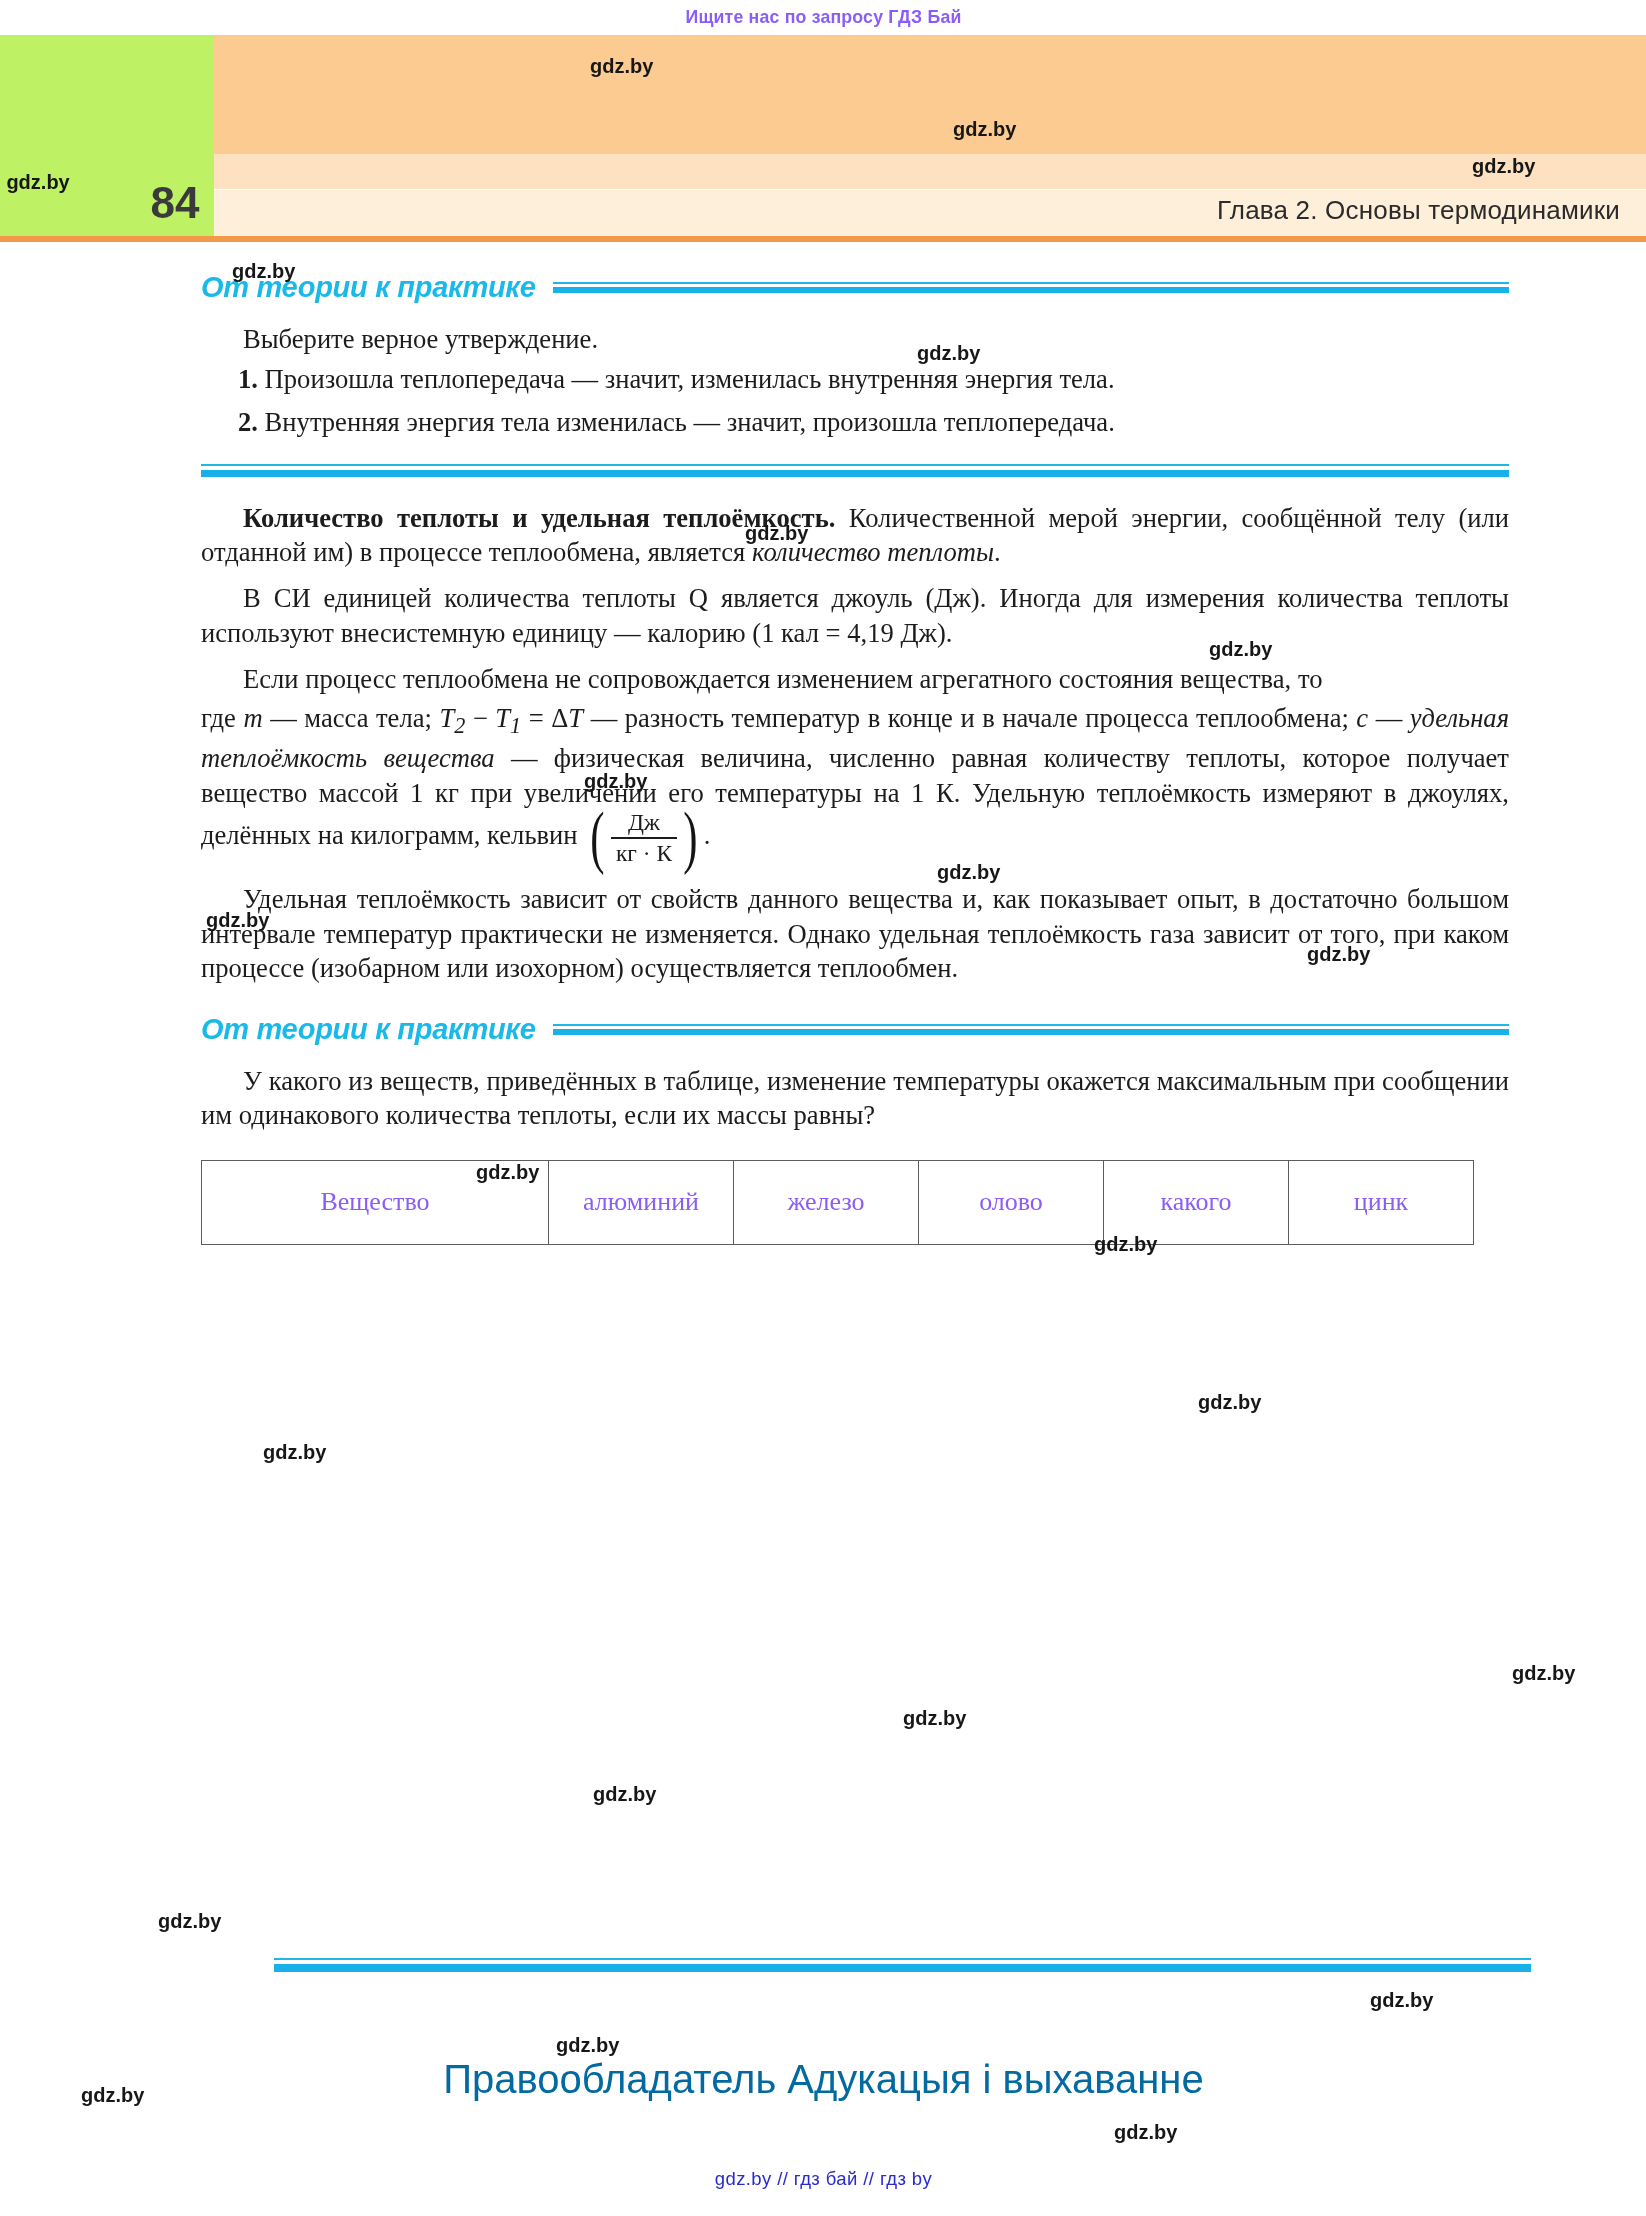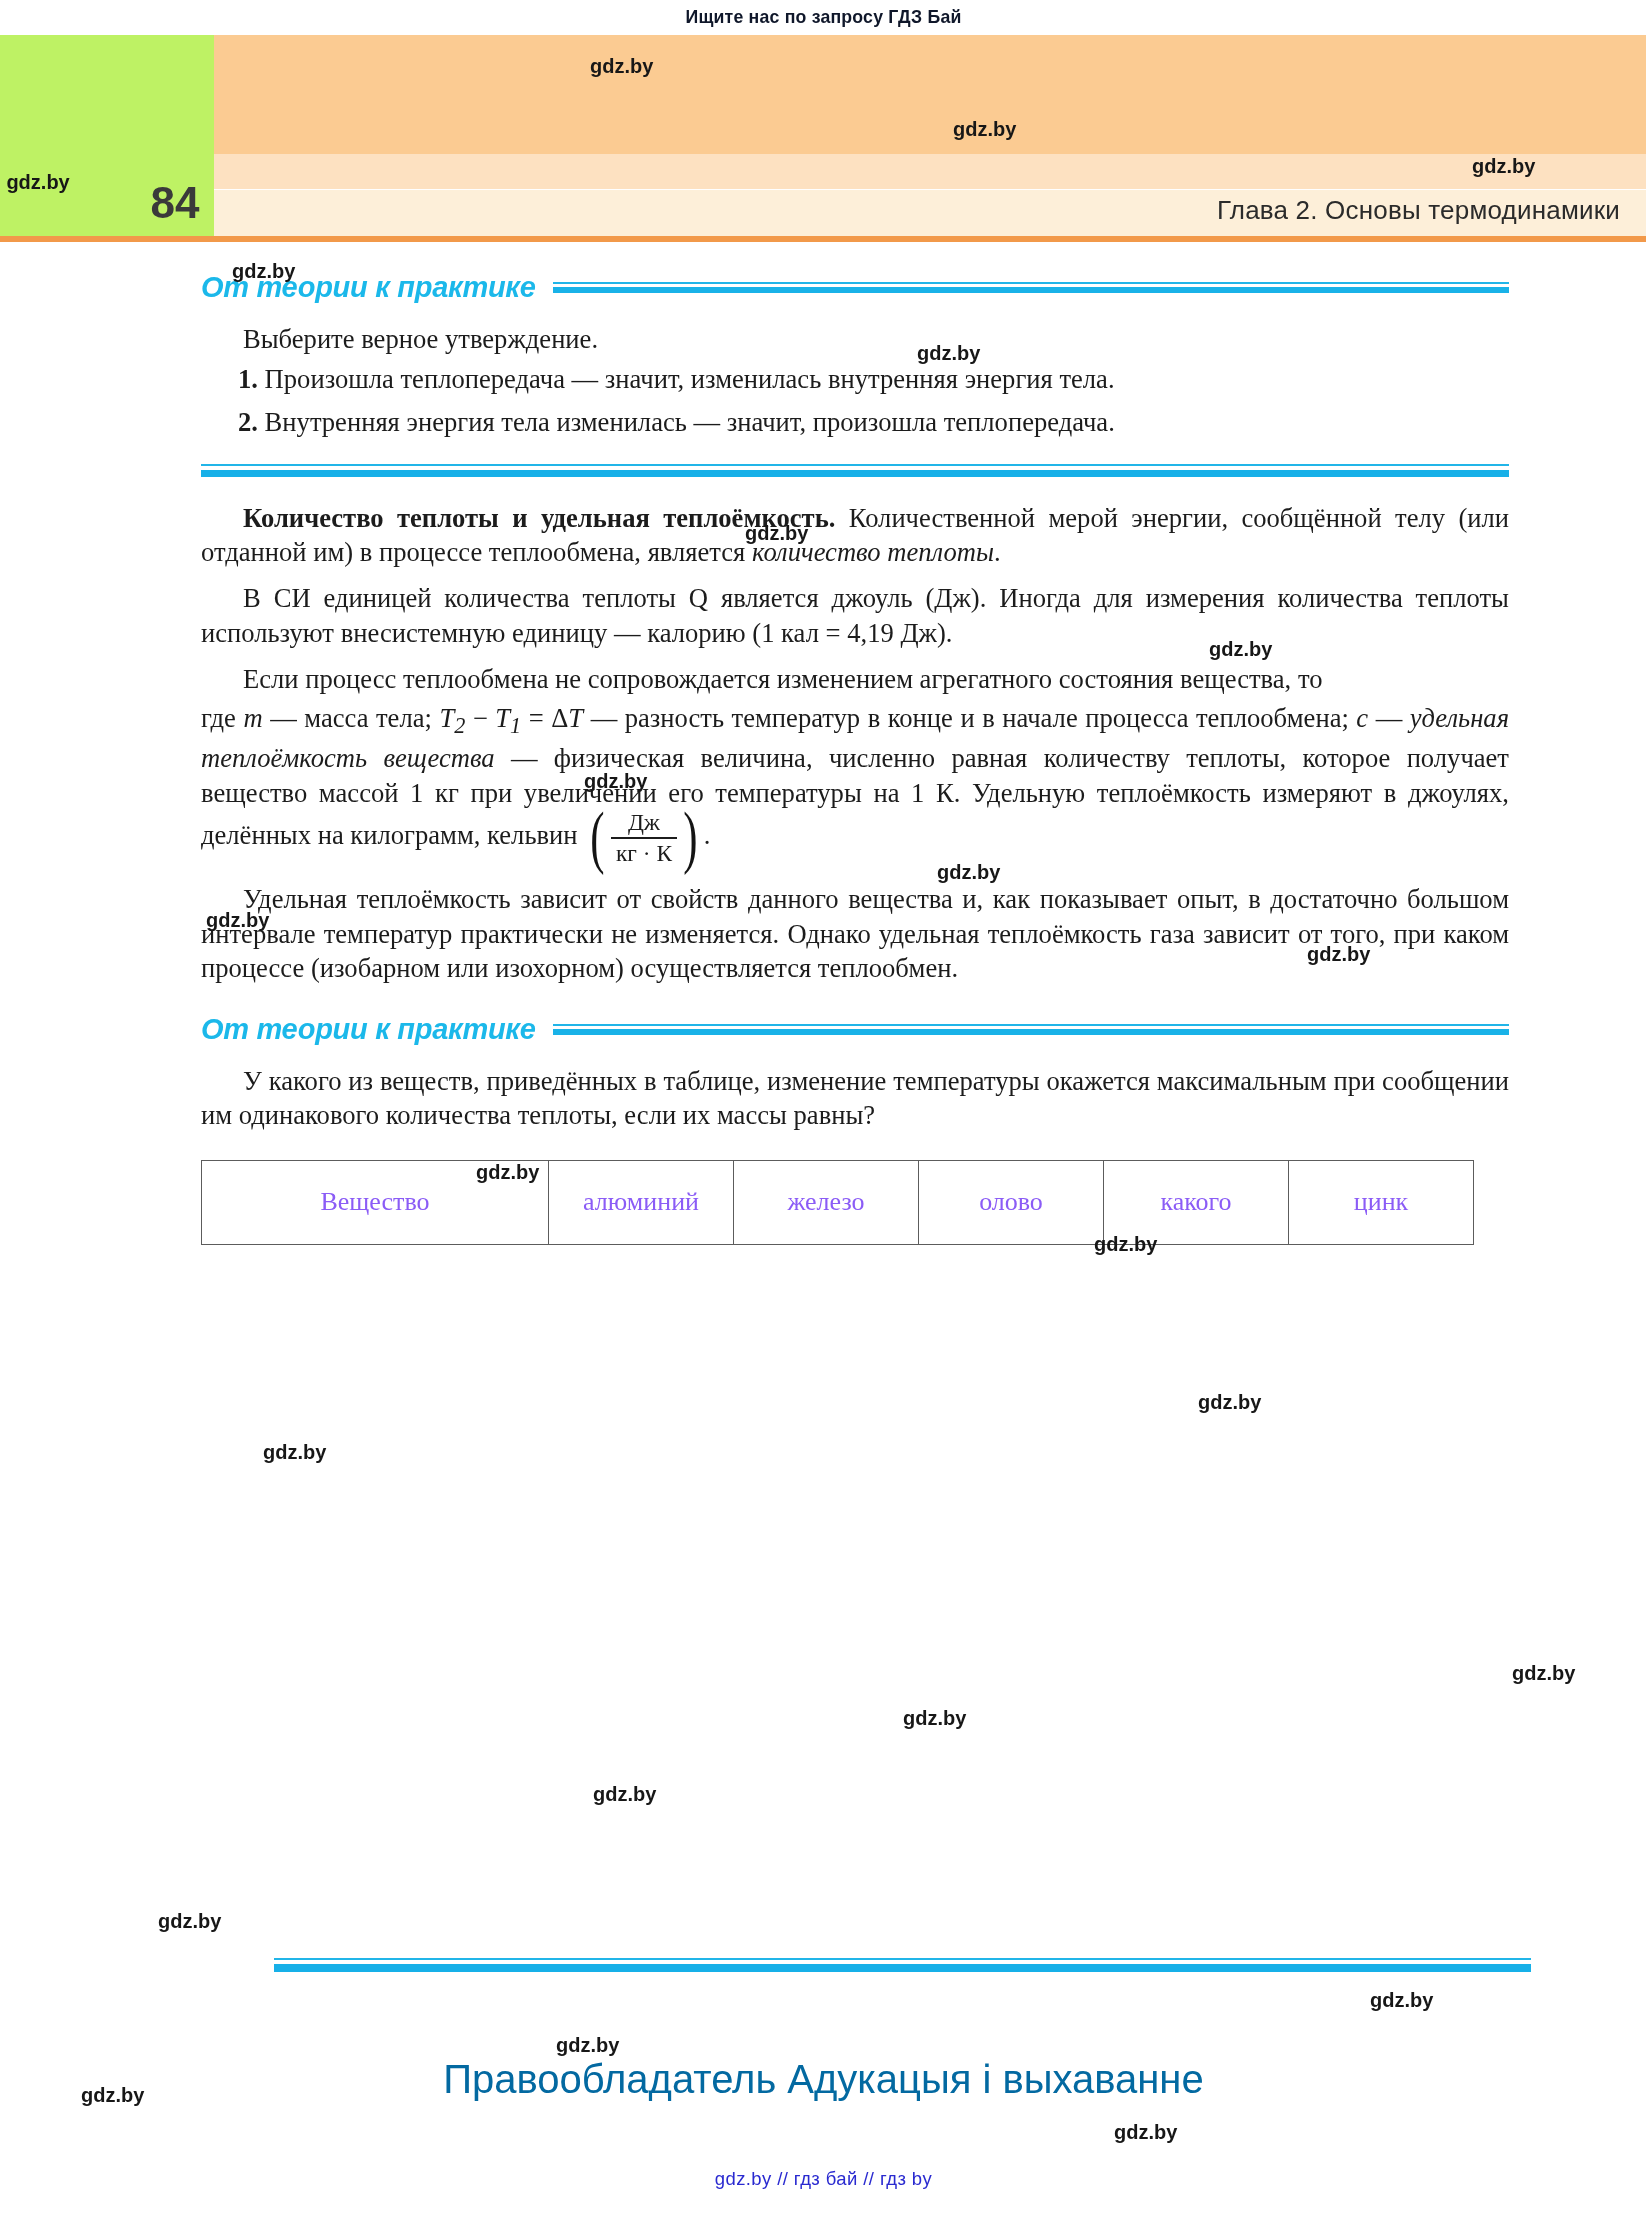--- a/index.html
+++ b/index.html
@@ -15,21 +15,21 @@
   }
 
   
   .promo-banner {
     position: absolute;
     top: 0; left: 0; width: 1647px; height: 34px;
     display: flex; align-items: center; justify-content: center;
     font-family: "Liberation Sans", "DejaVu Sans", sans-serif;
     font-weight: bold;
     font-size: 17.7px;
-    color: #0f172a;
+    color: #8b5cf6;
     letter-spacing: 0.2px;
   }
 
   
   .page-header {
     position: absolute;
     top: 35px; left: 0; width: 1647px; height: 207px;
   }
   .band-a {
     position: absolute; left: 214px; top: 0;

